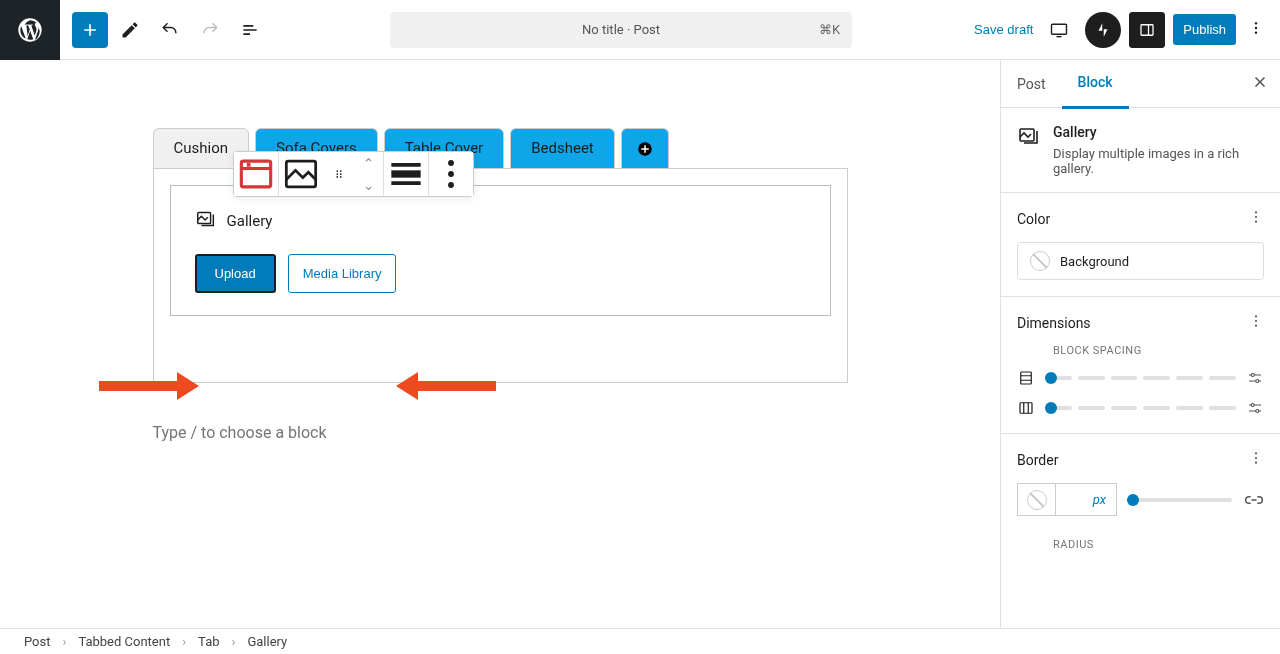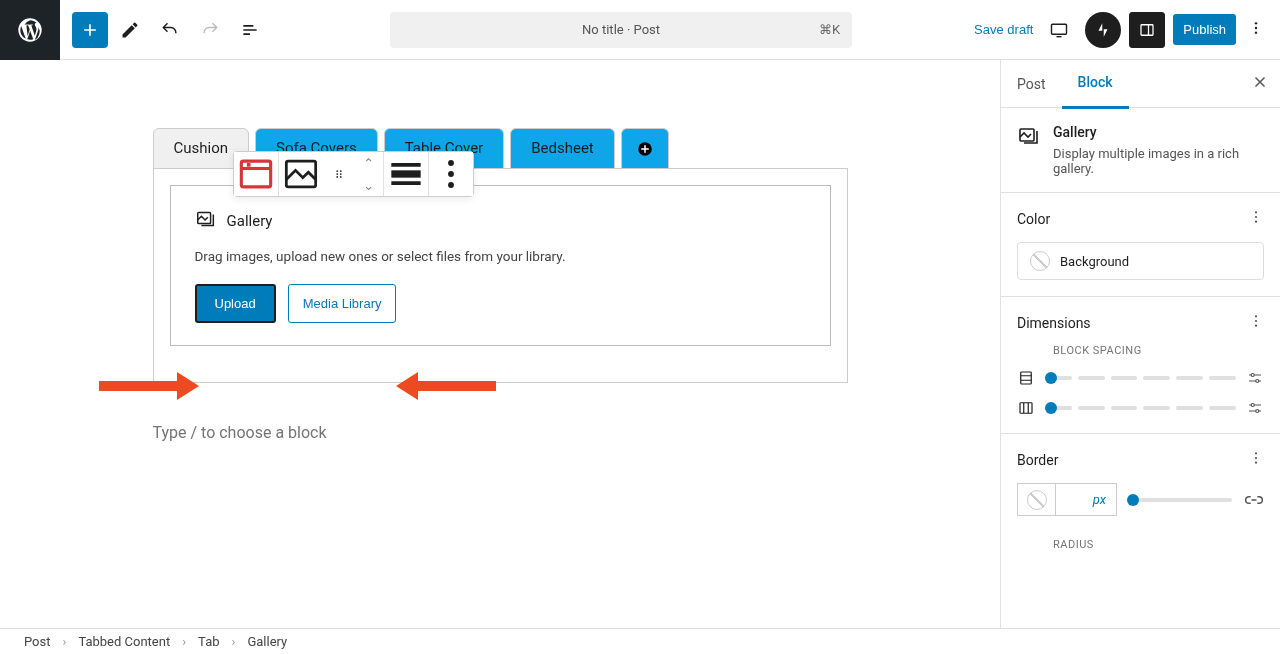--- a/index.html
+++ b/index.html
@@ -246,21 +246,20 @@
             <div class="gp-title">
               <span>
                 <svg viewBox="0 0 24 24" fill="none" stroke="currentColor" stroke-width="1.6">
                     <rect x="3" y="5" width="14" height="12" rx="1"></rect>
                     <path d="M3 13l4-4 4 4 3-3"></path>
                     <path d="M20 7v12H7"></path>
                   </svg>
               </span>
               <span>Gallery</span>
             </div>
-            <div class="gp-desc">Drag images, upload new ones or select files from your library.</div>
             <div class="gp-actions">
               <button class="btn-upload">Upload</button>
               <button class="btn-media">Media Library</button>
             </div>
           </div>
         </div>
 
         <div class="default-appender">Type / to choose a block</div>
 
         <div class="arrow left">

